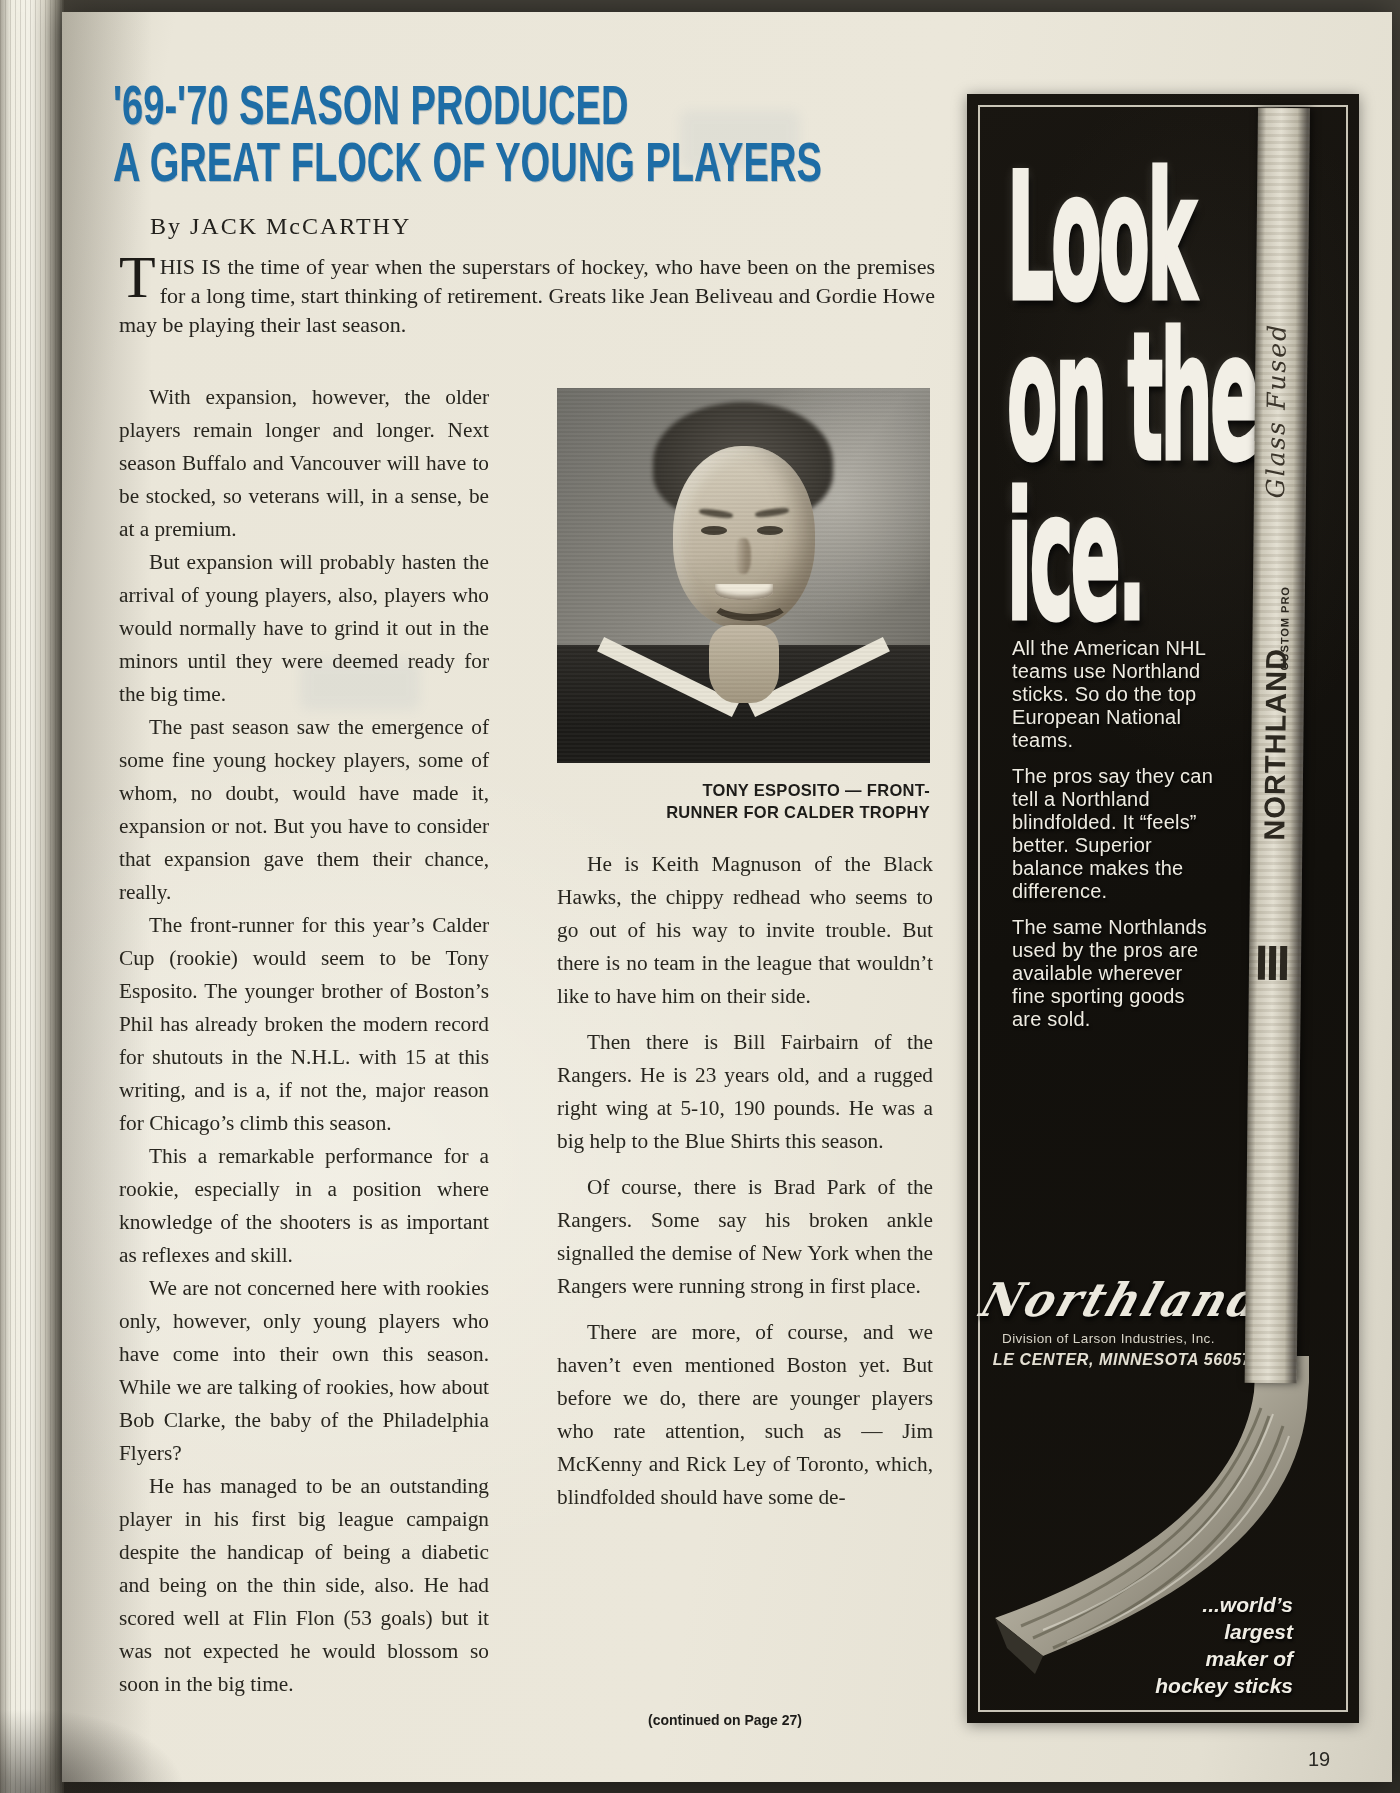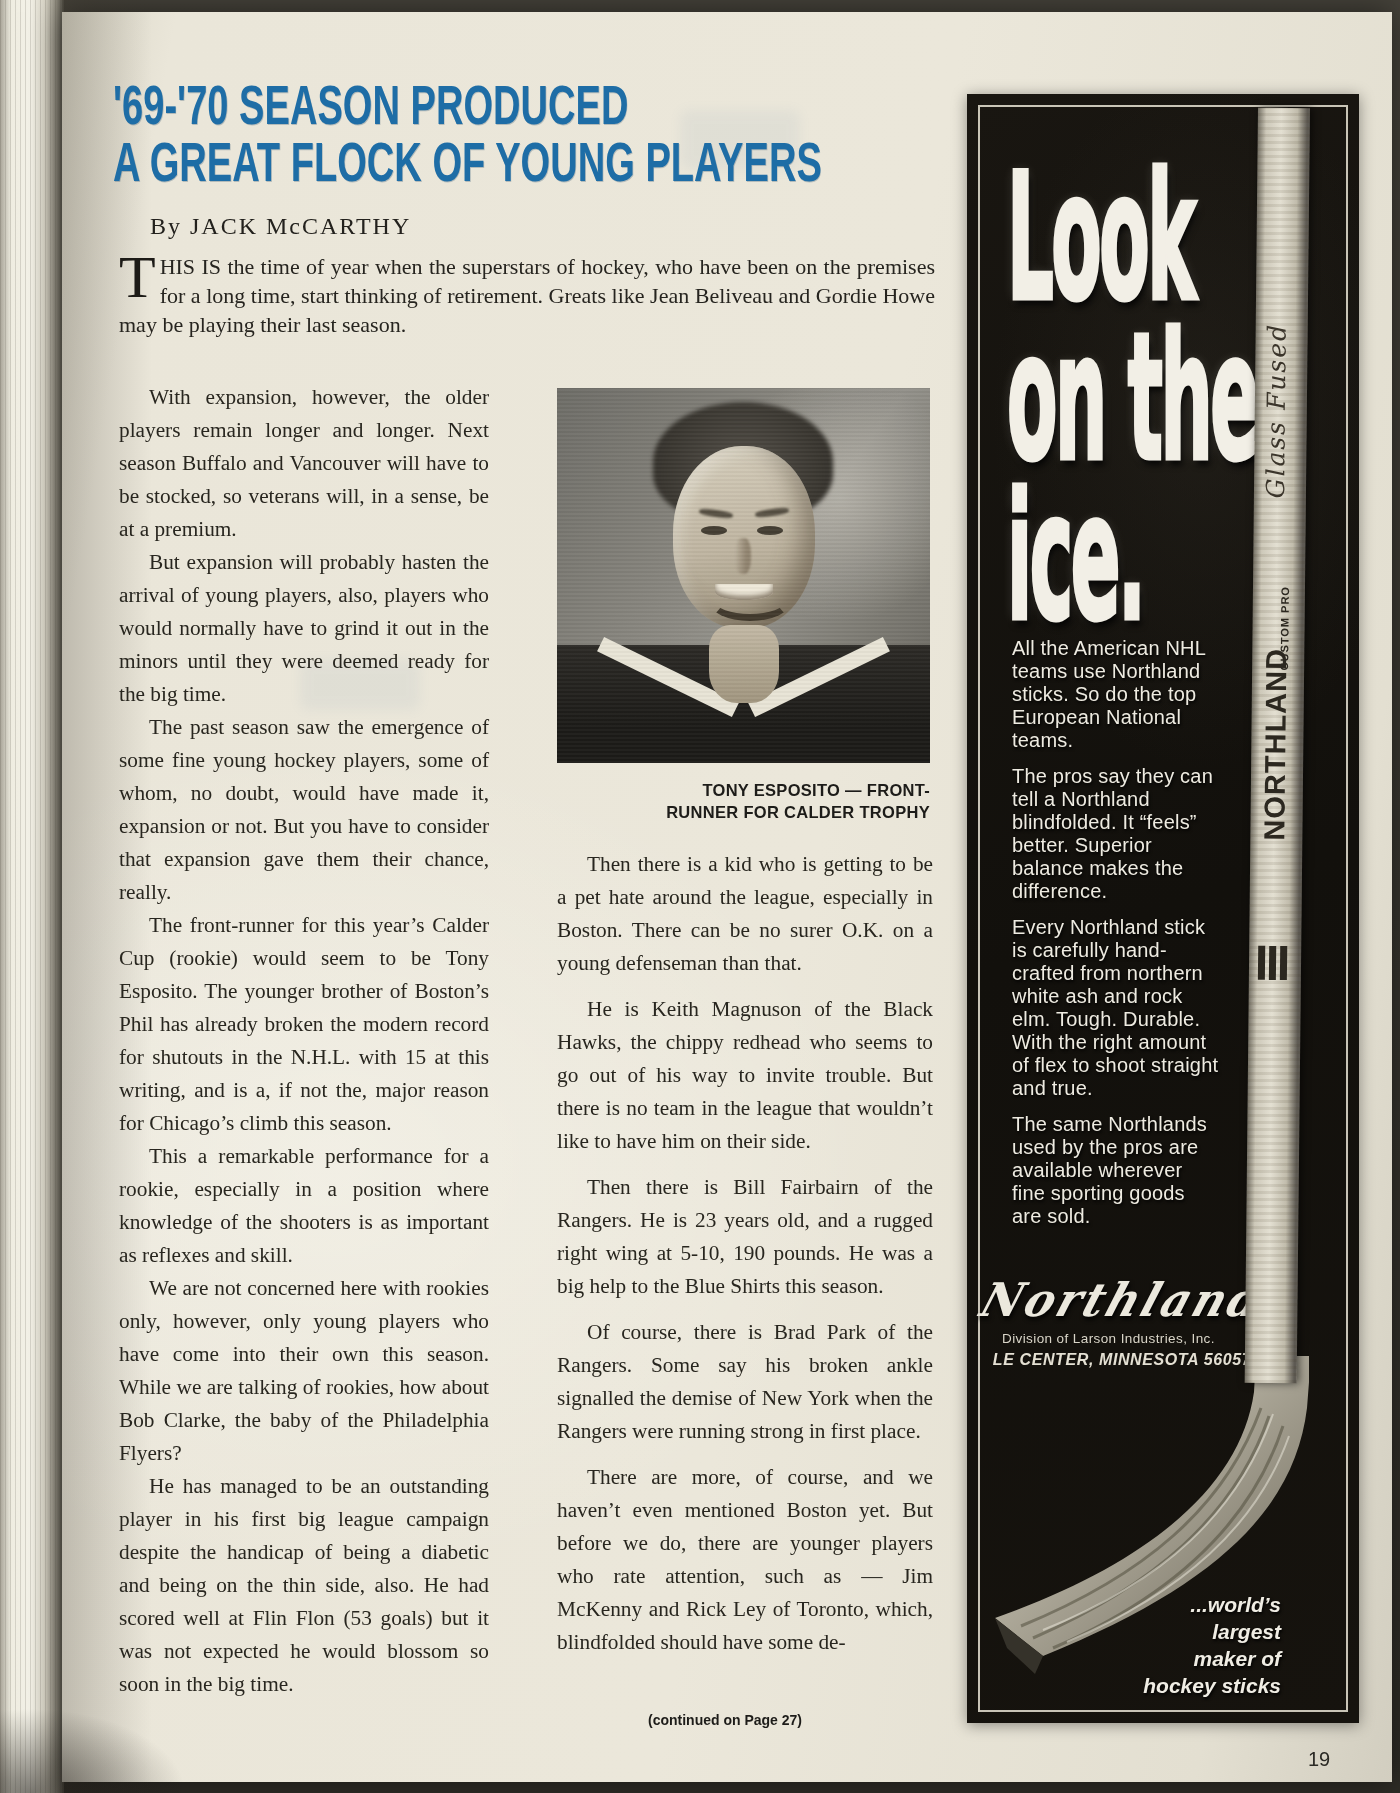--- a/index.html
+++ b/index.html
@@ -91,21 +91,21 @@
       text-shadow:1px 2px 3px rgba(0,0,0,0.9);}
   .ad-body p{margin:0 0 13px 0;}
   .ad-logo{position:absolute;left:16px;top:1180px;width:330px;color:#ebe8dd;
       font-family:"DejaVu Serif",serif;font-style:italic;font-weight:700;font-size:44px;
       transform:skewX(-18deg) scaleY(1.05);transform-origin:left;letter-spacing:3px;white-space:nowrap;
       text-shadow:2px 3px 4px rgba(0,0,0,0.9);}
   .ad-division{position:absolute;left:35px;top:1237px;width:240px;color:#d9d5c8;
       font-family:"Liberation Sans",sans-serif;font-size:13.5px;letter-spacing:0.4px;}
   .ad-address{position:absolute;left:25px;top:1257px;width:260px;text-align:center;color:#e4e0d3;
       font-family:"Liberation Sans",sans-serif;font-style:italic;font-weight:700;font-size:16px;letter-spacing:0.6px;}
-  .ad-tagline{position:absolute;right:78px;top:1497px;text-align:right;color:#f0ede4;
+  .ad-tagline{position:absolute;right:66px;top:1497px;text-align:right;color:#f0ede4;
       font-family:"Liberation Sans",sans-serif;font-style:italic;font-weight:700;font-size:21px;line-height:27px;
       text-shadow:1px 2px 3px rgba(0,0,0,0.9);}
 
   
   .stick{position:absolute;left:291px;top:14px;width:52px;height:1275px;
       transform:rotate(0.6deg);transform-origin:top center;z-index:3;
       background:
         repeating-linear-gradient(0deg,rgba(120,112,95,0.15) 0 3px,rgba(255,255,250,0.05) 3px 7px),
         linear-gradient(90deg,#6e6a5e 0%,#cbc6b6 16%,#e2ded0 45%,#beb9a8 76%,#55514a 95%);
       box-shadow:2px 0 8px rgba(0,0,0,0.6);}
@@ -170,41 +170,39 @@
     <div class="collar-r" data-interactable="false"></div>
     <div class="neck" data-interactable="false"></div>
     <div class="grain" data-interactable="false"></div>
   </div>
   <div class="caption" data-interactable="false">
     <div data-interactable="false">TONY ESPOSITO — FRONT-</div>
     <div data-interactable="false">RUNNER FOR CALDER TROPHY</div>
   </div>
 
   <div class="col col-mid" data-interactable="false">
-    <p data-interactable="false">Then there is a kid who is getting to be a pet hate around the league, especially in Boston. There can be no surer O.K. on a young defenseman than that.</p>
     <p data-interactable="false">He is Keith Magnuson of the Black Hawks, the chippy redhead who seems to go out of his way to invite trouble. But there is no team in the league that wouldn’t like to have him on their side.</p>
     <p data-interactable="false">Then there is Bill Fairbairn of the Rangers. He is 23 years old, and a rugged right wing at 5-10, 190 pounds. He was a big help to the Blue Shirts this season.</p>
     <p data-interactable="false">Of course, there is Brad Park of the Rangers. Some say his broken ankle signalled the demise of New York when the Rangers were running strong in first place.</p>
     <p data-interactable="false">There are more, of course, and we haven’t even mentioned Boston yet. But before we do, there are younger players who rate attention, such as — Jim McKenny and Rick Ley of Toronto, which, blindfolded should have some de-</p>
   </div>
   <div class="continued" data-interactable="false">(continued on Page 27)</div>
 
   <div class="ad" data-interactable="false">
     <div class="ad-border" data-interactable="false"></div>
 
     <div class="ad-headline" data-interactable="false">
       <div data-interactable="false">Look</div>
       <div data-interactable="false">on the</div>
       <div data-interactable="false">ice.</div>
     </div>
 
     <div class="ad-body" data-interactable="false">
       <p data-interactable="false">All the American NHL teams use Northland sticks. So do the top European National teams.</p>
       <p data-interactable="false">The pros say they can tell a Northland blindfolded. It “feels” better. Superior balance makes the difference.</p>
-      <p data-interactable="false">Every Northland stick is carefully hand-crafted from northern white ash and rock elm. Tough. Durable. With the right amount of flex to shoot straight and true.</p>
       <p data-interactable="false">The same Northlands used by the pros are available wherever fine sporting goods are sold.</p>
     </div>
 
     <div class="ad-logo" data-interactable="false">Northland</div>
     <div class="ad-division" data-interactable="false">Division of  Larson Industries, Inc.</div>
     <div class="ad-address" data-interactable="false">LE CENTER, MINNESOTA 56057</div>
 
     <div class="ad-tagline" data-interactable="false">
       <div data-interactable="false">...world’s</div>
       <div data-interactable="false">largest</div>

